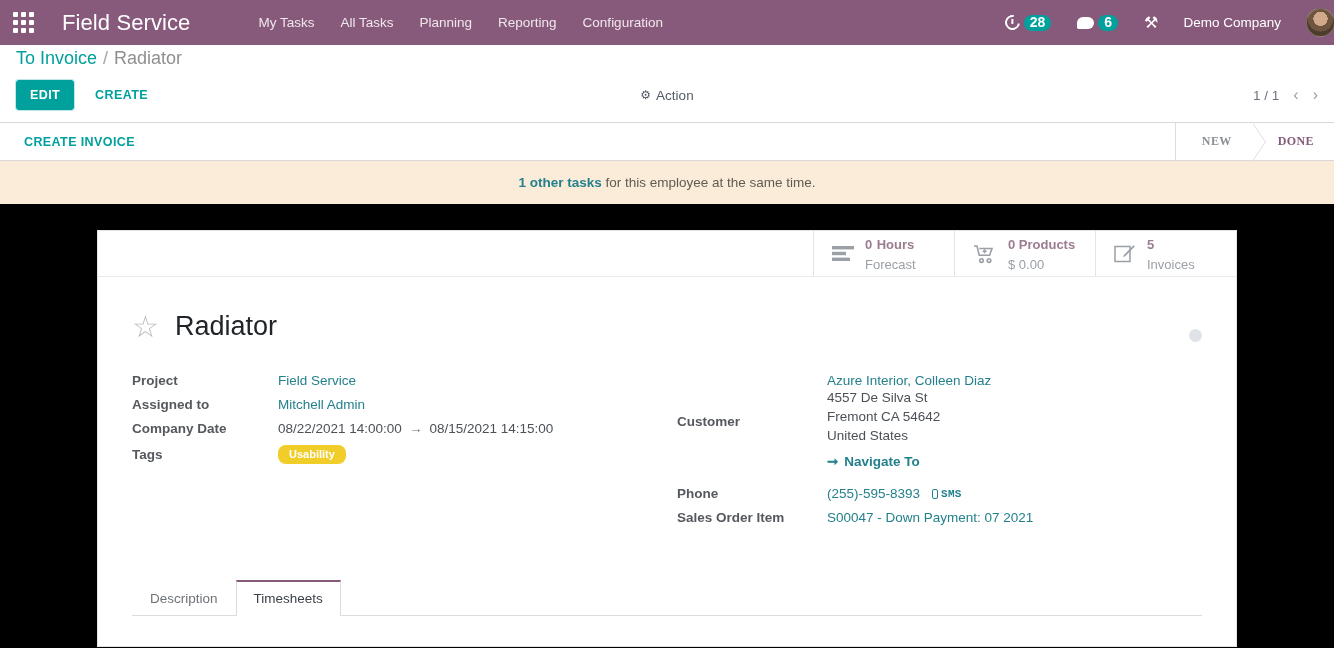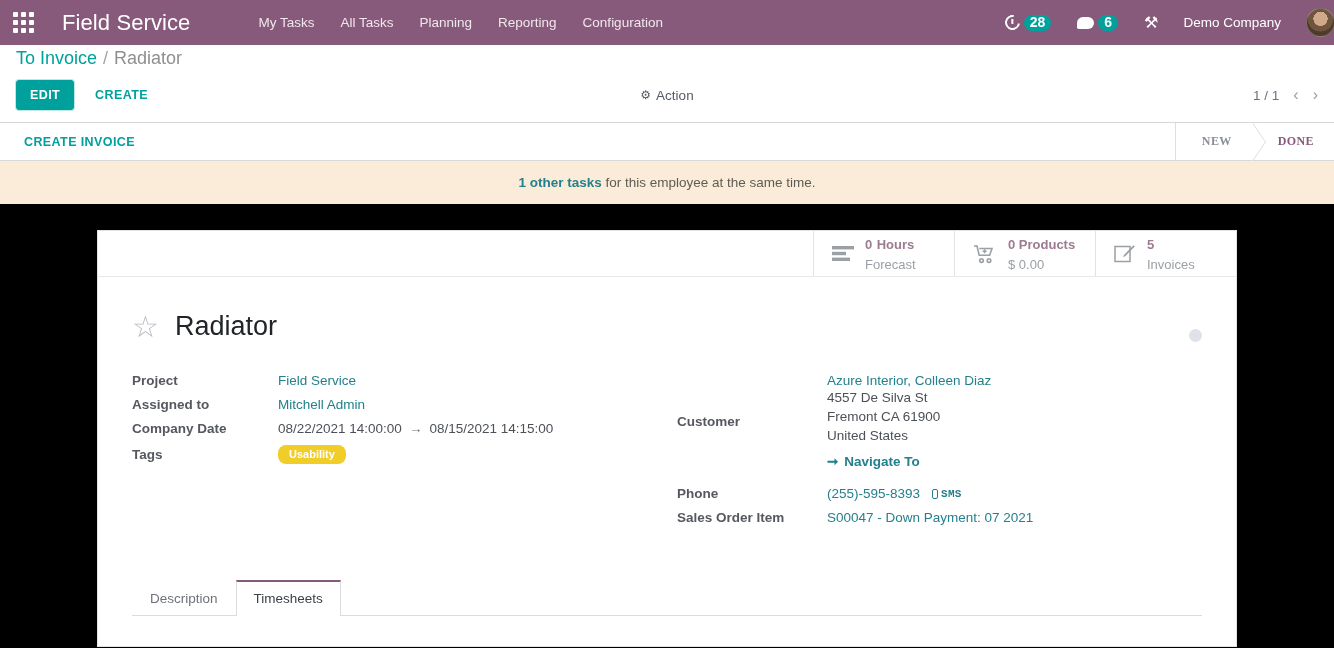--- a/index.html
+++ b/index.html
@@ -578,21 +578,21 @@
             <span class="tag">Usability</span>
           </div>
         </div>
 
         <div class="col right">
           <div class="frow">
             <span class="flabel">Customer</span>
             <span>
               <a class="link">Azure Interior, Colleen Diaz</a>
               <div class="addr-line">4557 De Silva St</div>
-              <div class="addr-line">Fremont CA 61900</div>
+              <div class="addr-line">Fremont CA 54642</div>
               <div class="addr-line">United States</div>
               <a class="navigate">
                 <span>➞</span>
                 <span>Navigate To</span>
               </a>
             </span>
           </div>
           <div class="frow" style="margin-top:17px;">
             <span class="flabel">Phone</span>
             <a class="link">(255)-595-8393</a>

